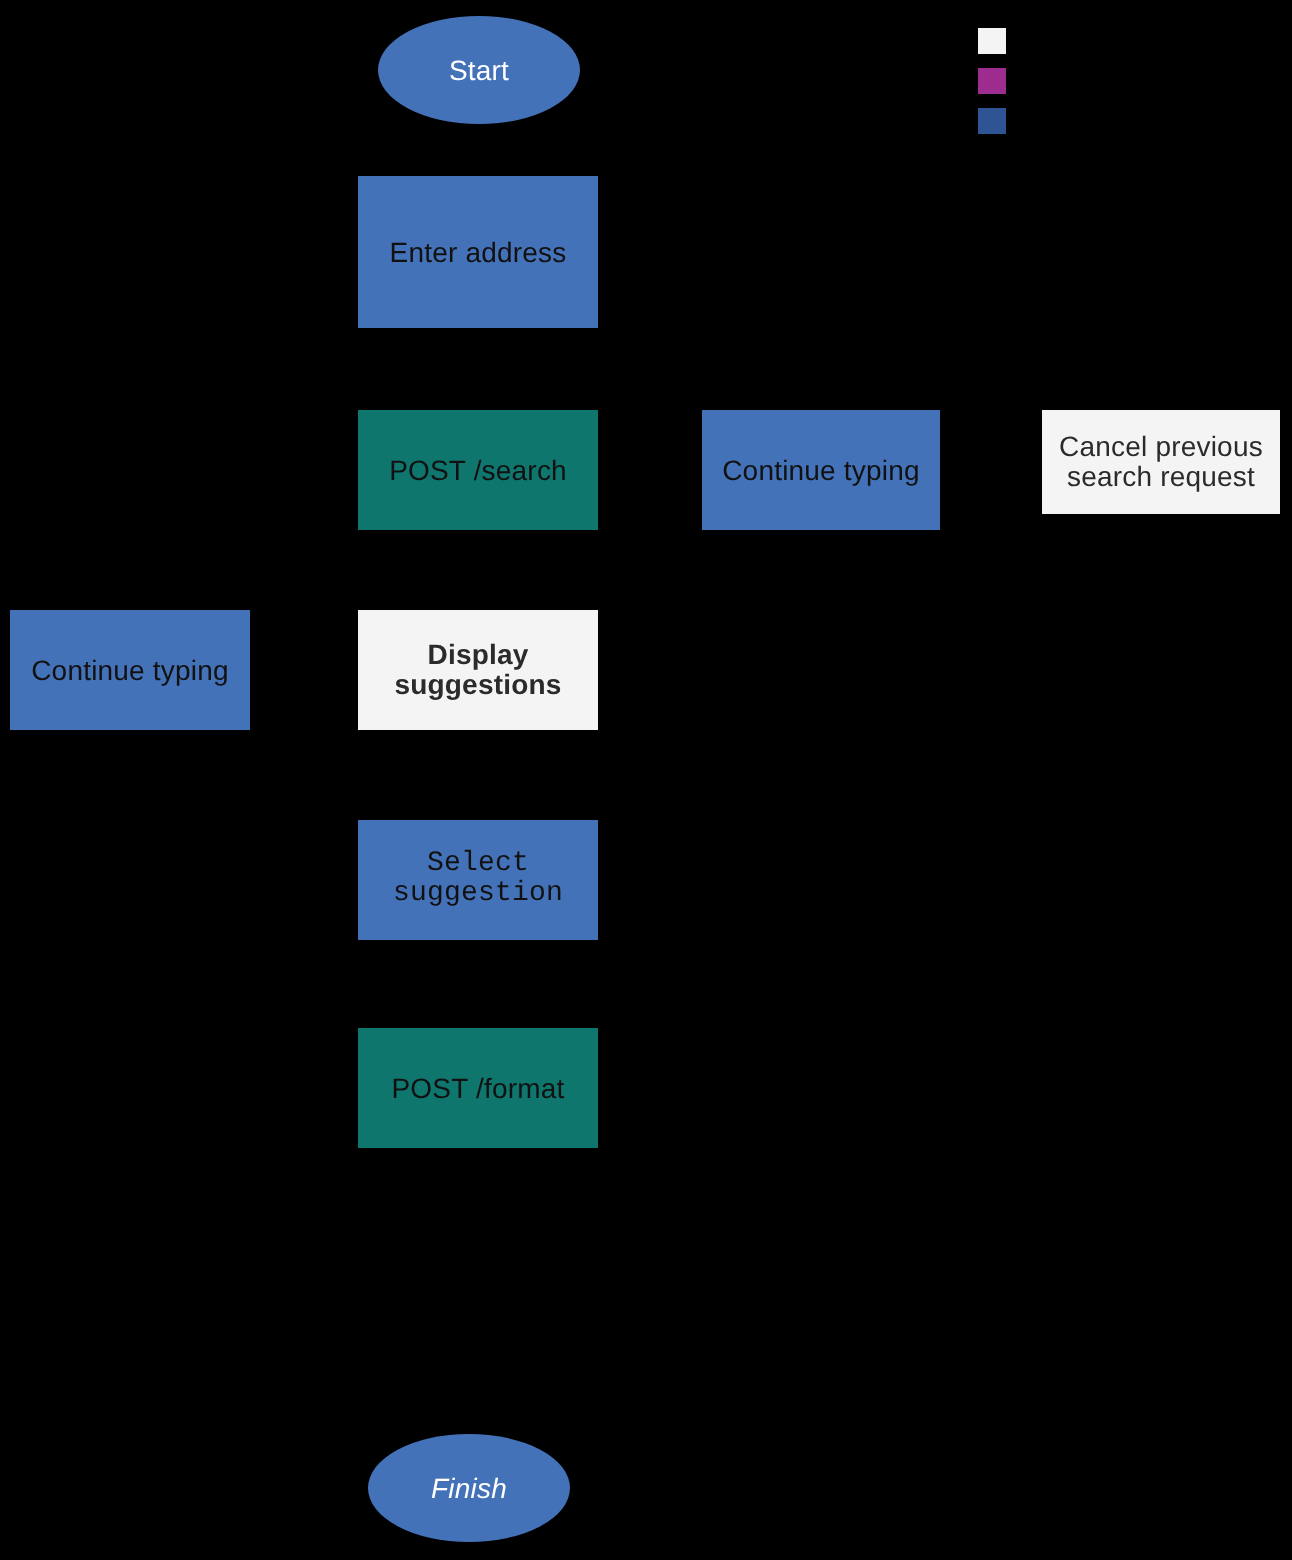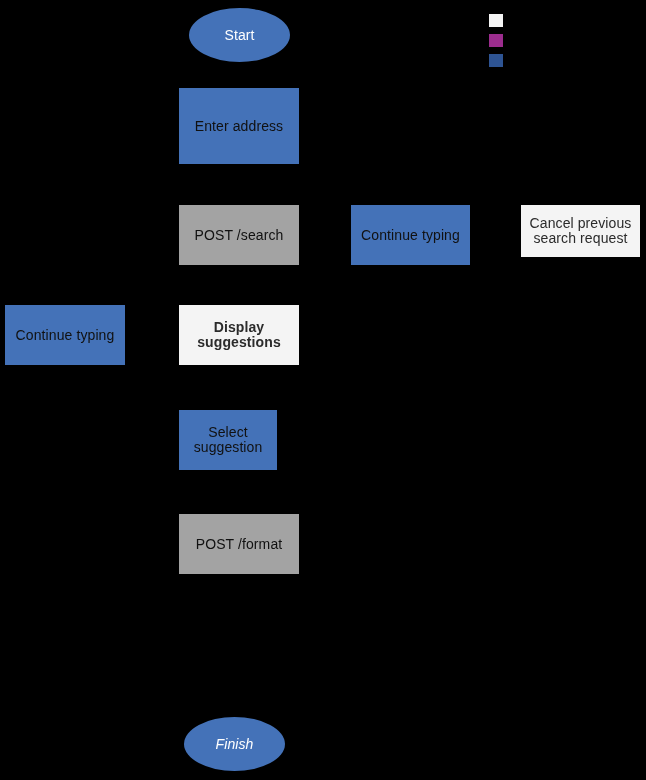--- a/index.html
+++ b/index.html
@@ -26,21 +26,21 @@
     font-size: 14px;
     line-height: 15px;
     letter-spacing: 0.1px;
     white-space: pre-line;
     padding: 2px 6px;
   }
   .shape-ellipse {
     border-radius: 50%;
   }
   .fill-blue   { background: #4472B8; color: #111111; }
-  .fill-magenta{ background: #a3a3a3; color: #111111; }
+  .fill-magenta{ background: #0f766e; color: #111111; }
   .fill-white  { background: #F4F4F4; color: #2B2B2B; }
   .text-white  { color: #FFFFFF; }
   .connector {
     position: absolute;
     background: #000000;
   }
   .conn-line {
     position: absolute;
     background: #000000;
     width: 1px;
@@ -118,21 +118,21 @@
 
   <div class="node fill-blue" style="left:351px; top:205px; width:119px; height:60px;">Continue typing</div>
 
   <div class="node fill-white" style="left:521px; top:205px; width:119px; height:52px;">Cancel previous
 search request</div>
 
   <div class="node fill-blue" style="left:5px; top:305px; width:120px; height:60px;">Continue typing</div>
 
   <div class="node fill-white" style="left:179px; top:305px; width:120px; height:60px;font-weight:bold;">Display suggestions</div>
 
-  <div class="node fill-blue" style="left:179px; top:410px; width:98px; height:60px;">Select suggestion</div>
+  <div class="node fill-blue" style="left:179px; top:410px; width:120px; height:60px;font-family:Liberation Mono, monospace;">Select suggestion</div>
 
   <div class="node fill-magenta" style="left:179px; top:514px; width:120px; height:60px;">POST /format</div>
 
 
   <div class="node shape-ellipse fill-blue text-white" style="left:184px; top:717px; width:101px; height:54px;font-style:italic;">Finish</div>
 
   <div id="legend">
     <div class="legend-row">
       <span class="legend-swatch sw-white"></span>
       <span class="legend-label"></span>

